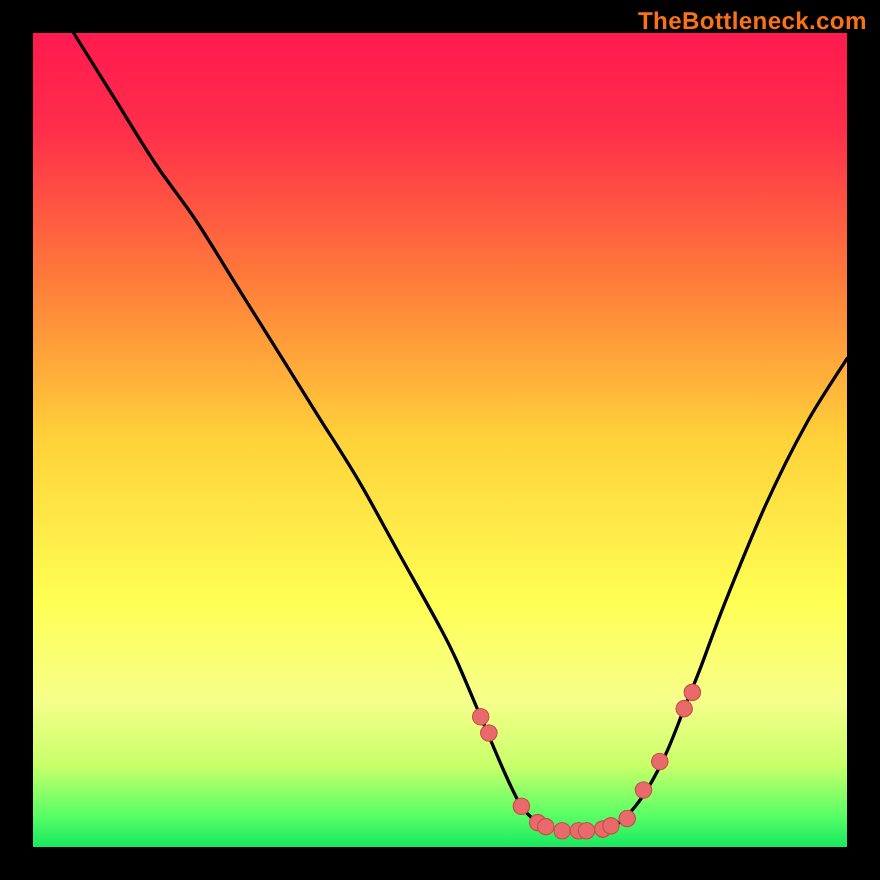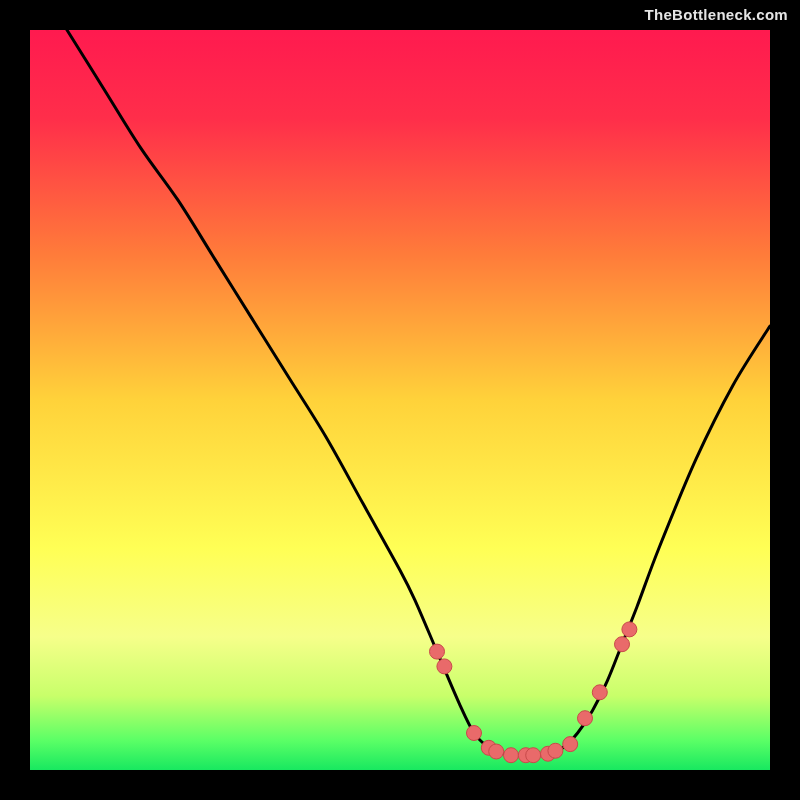--- a/index.html
+++ b/index.html
@@ -24,22 +24,22 @@
     left: 30px;
     top: 30px;
     width: 740px;
     height: 740px;
     
   }
   .watermark {
     position: absolute;
     top: 6px;
     right: 12px;
-    color: #e5e5e5;
-    font-size: 15px;
+    color: #f97316;
+    font-size: 22px;
     font-weight: 600;
     letter-spacing: 0.3px;
     user-select: none;
   }
   svg.curve {
     position: absolute;
     left: 0;
     top: 0;
     width: 740px;
     height: 740px;

